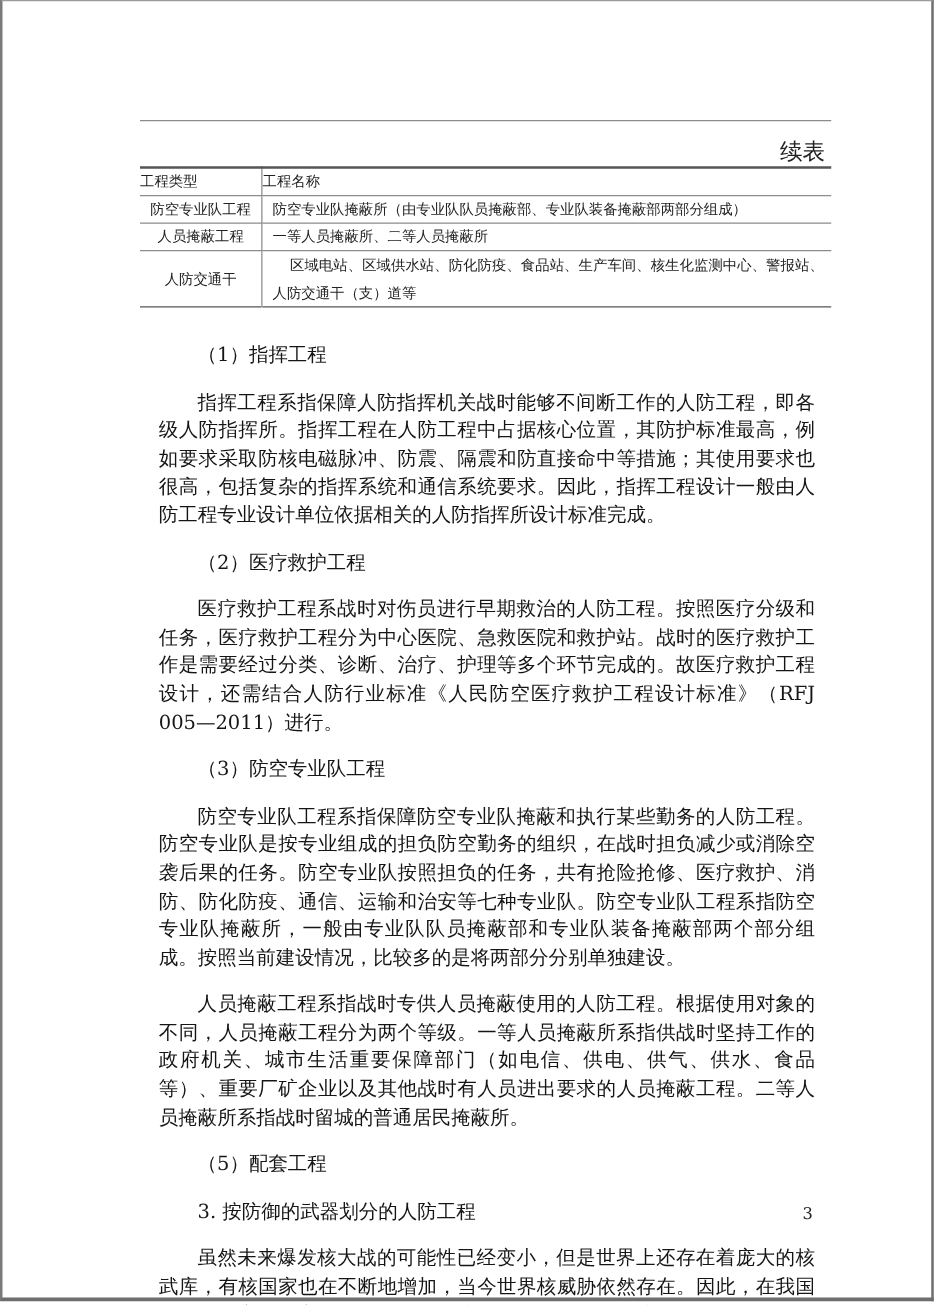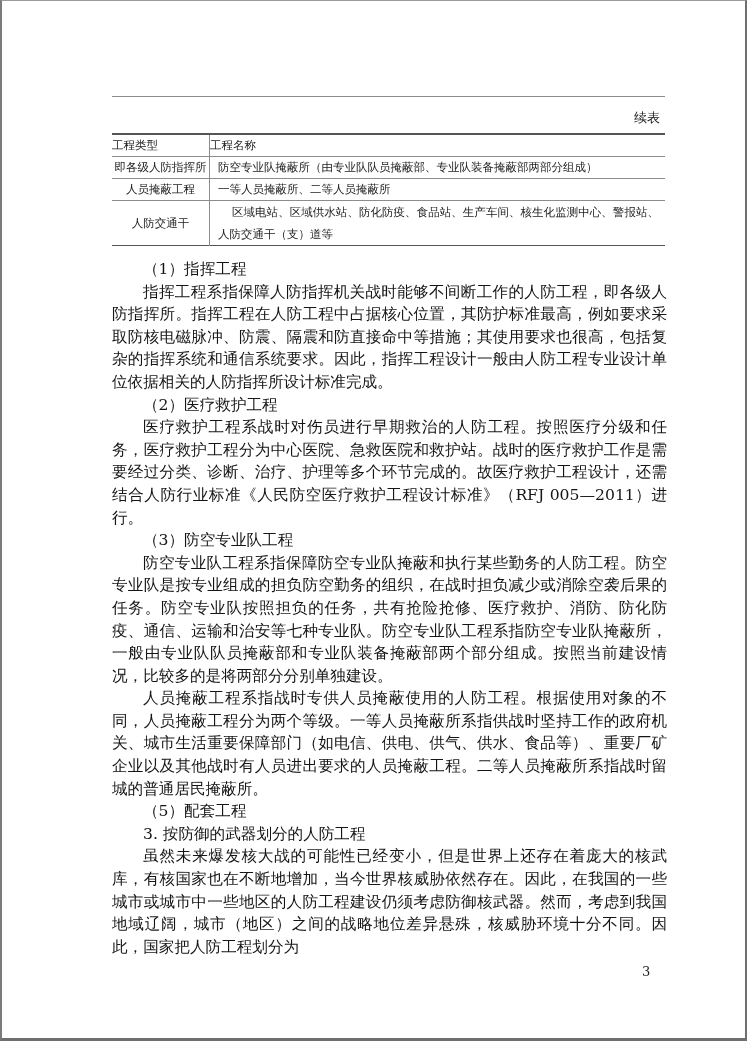--- a/index.html
+++ b/index.html
@@ -6,52 +6,52 @@
   body { width: 750px; height: 1044px; position: relative; overflow: hidden;
          font-family: "DejaVu Serif", "Liberation Serif", serif; color: #1a1a1a; }
   .page { position: absolute; left: 0; top: 0; width: 747px; height: 1041px;
           border-left: 2px solid #7a7a7a; border-top: 1px solid #9a9a9a;
           border-right: 2px solid #6e6e6e; border-bottom: 3px solid #6e6e6e;
           box-sizing: border-box; background: #fff; }
   .running-head { position: absolute; left: 110px; width: 553px; top: 76px;
                   text-align: center; font-size: 13px; letter-spacing: 0.5px; color: #222; }
   .head-rule { position: absolute; left: 110px; width: 553px; top: 95px; height: 0;
                border-top: 1px solid #8c8c8c; }
-  .table-caption { position: absolute; right: 85px; top: 108px; font-size: 13px; color: #222; }
+  .table-caption { position: absolute; right: 85px; top: 108px; font-size: 18px; color: #222; }
   table.proj { position: absolute; left: 110px; top: 132px; width: 553px;
                border-collapse: collapse; font-size: 11.5px; color: #222; }
   table.proj { border-top: 2px solid #555; border-bottom: 1.5px solid #555; }
   table.proj td, table.proj th { padding: 0; border-bottom: 1px solid #8c8c8c; line-height: 21px; }
   table.proj th { font-weight: normal; text-align: left; margin-top: 48px; }
   table.proj td.type { width: 97px; text-align: center; border-right: 1px solid #8c8c8c; }
   table.proj td.name { padding-left: 8px; padding-right: 6px; text-align: justify; }
   table.proj td.name.multi { line-height: 22px; text-indent: 14px; }
   table.proj tr.last td { border-bottom: none; }
   table.proj th.type { border-right: 1px solid #8c8c8c; }
   .body { position: absolute; left: 110px; top: 257px; width: 555px;
           font-size: 15.6px; line-height: 22.6px; color: #151515; }
-  .body p { margin: 0; text-align: justify; text-indent: 31px; }
+  .body p { margin: 15px; text-align: justify; text-indent: 31px; }
   .body p.heading { text-indent: 31px; }
   .page-number { position: absolute; left: 640px; top: 963px; font-size: 13px; color: #222; }
 </style>
 </head>
 <body>
 
 <div class="page">
   <div class="head-rule"></div>
   <div class="table-caption">续表</div>
 
   <table class="proj">
     <tbody>
         <tr>
       <th class="type">工程类型</th>
       <th>工程名称</th>
     </tr>
     <tr>
-      <td class="type">即各级人防指挥所</td>
+      <td class="type">防空专业队工程</td>
       <td class="name">防空专业队掩蔽所（由专业队队员掩蔽部、专业队装备掩蔽部两部分组成）</td>
     </tr>
     <tr>
       <td class="type">人员掩蔽工程</td>
       <td class="name">一等人员掩蔽所、二等人员掩蔽所</td>
     </tr>
     <tr class="last">
       <td class="type">人防交通干</td>
       <td class="name multi">区域电站、区域供水站、防化防疫、食品站、生产车间、核生化监测中心、警报站、人防交通干（支）道等</td>
     </tr>

